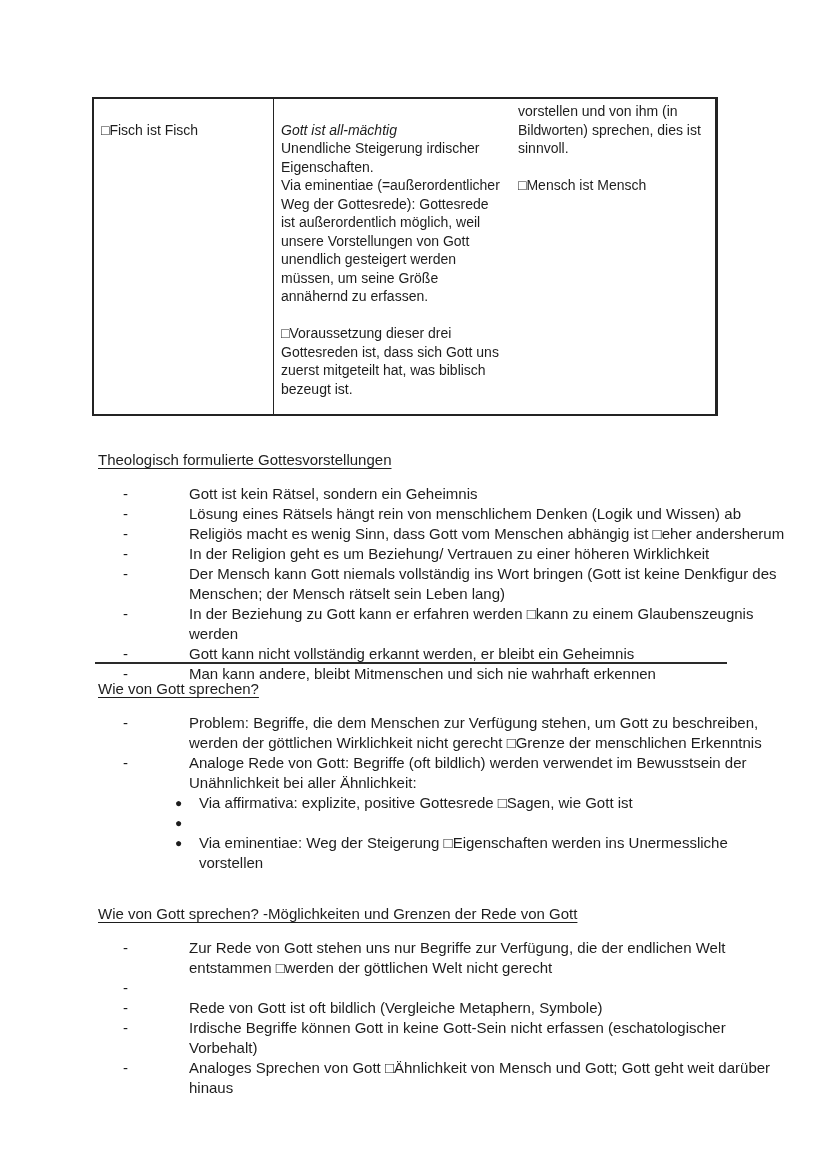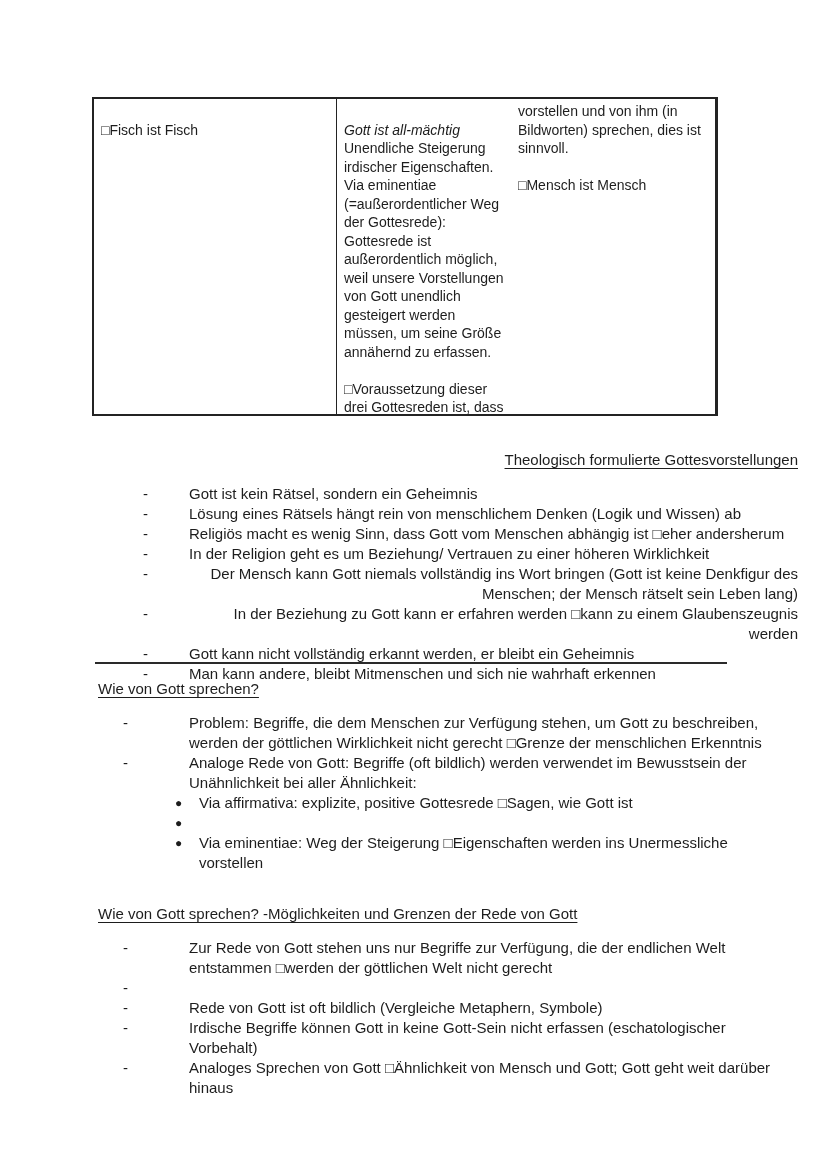--- a/index.html
+++ b/index.html
@@ -24,21 +24,21 @@
     border: 2px solid #232323;
     display: flex;
   }
   .gcell {
     box-sizing: border-box;
     padding: 3px 6px 0 7px;
     font-size: 14px;
     line-height: 18.5px;
     overflow: hidden;
   }
-  .gcell.c1 { width: 243px; border-right: 1.5px solid #232323; }
+  .gcell.c1 { width: 180px; border-right: 1.5px solid #232323; }
   .gcell.c2 { width: 205px; border-right: 1.5px solid #232323; }
   .gcell.c3 { flex: 1; }
   .para { min-height: 18.5px; }
   .para.italic { font-style: italic; }
 
   
   .sec { position: absolute; left: 98px; width: 700px; }
   .sec h2 {
     margin: 0;
     font-size: 15px;
@@ -58,21 +58,21 @@
     font-size: 15px;
     line-height: 20px;
   }
   li.li1 { padding-left: 25px; }
   li.li1 .marker { flex: 0 0 25px; }
   li.li1 .txt { max-width: 640px; margin-left: 41px; }
   li.li2 { padding-left: 77px; }
   li.li2 .marker { flex: 0 0 24px; font-size: 12px; line-height: 20px; }
   li.li2 .txt { max-width: 595px; }
 
-  #sec1 { top: 450px; text-align: right; }
+  #sec1 { top: 450px; }
   #sec2 { top: 679px; }
   #sec3 { top: 904px; }
 
   .rule {
     position: absolute;
     left: 95px;
     top: 662px;
     width: 632px;
     height: 2px;
     background: #2a2a2a;

